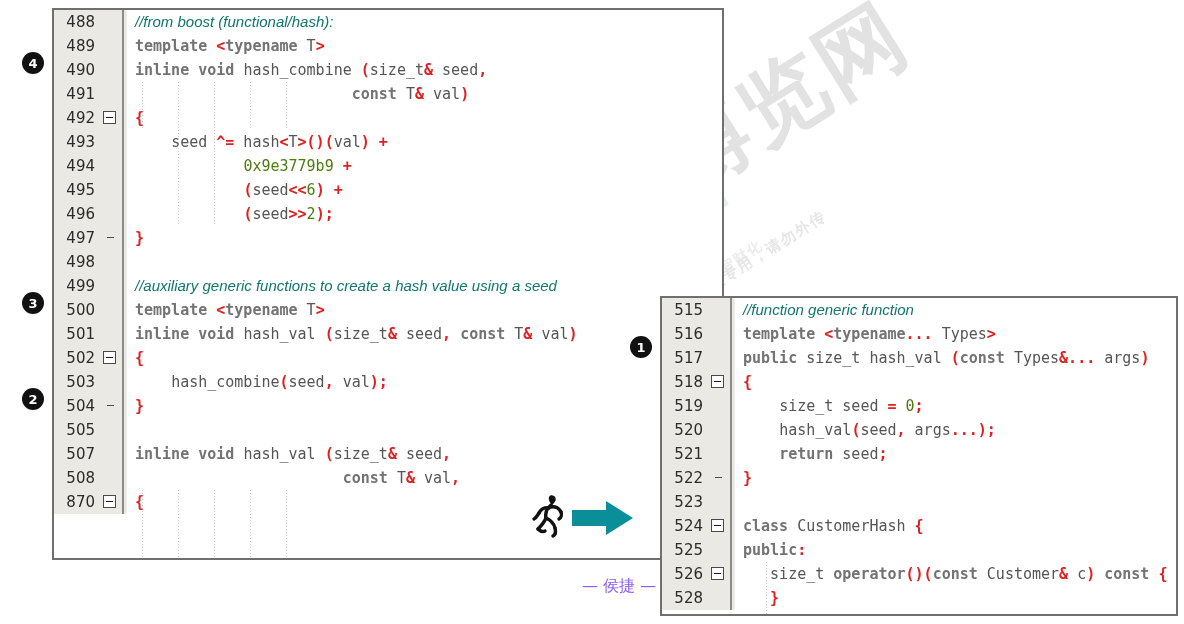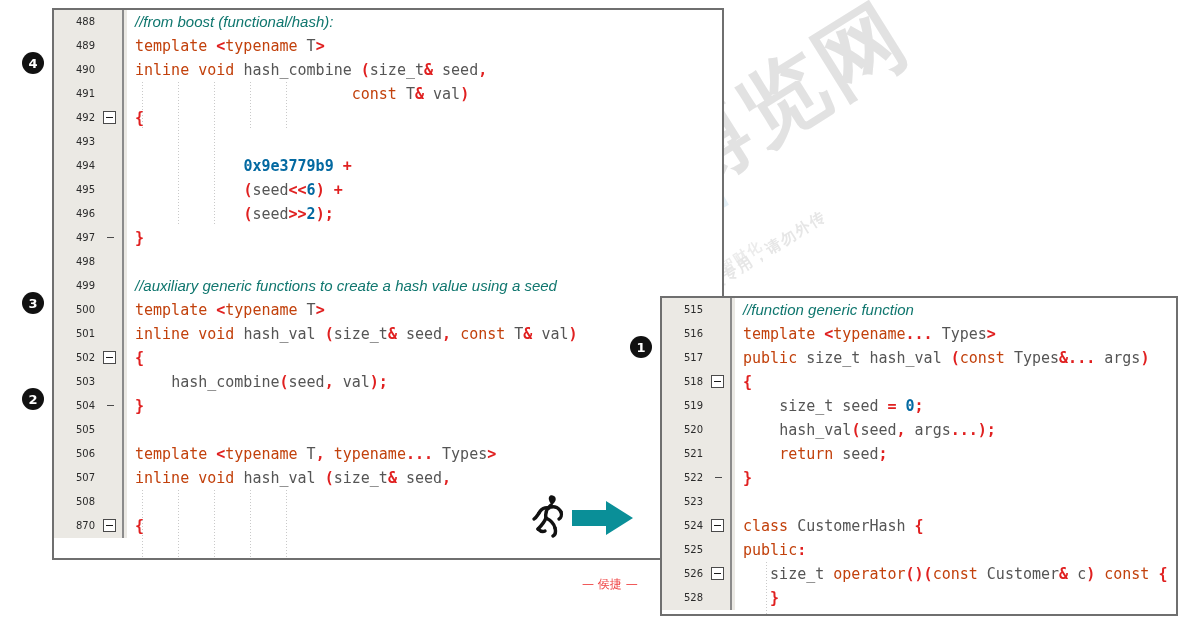--- a/index.html
+++ b/index.html
@@ -63,21 +63,21 @@
   #panel-right{left:660px;top:296px;width:518px;height:320px;}
 
   .code-rows{position:relative;}
   .row{
     display:flex;align-items:stretch;height:24px;line-height:24px;
     white-space:pre;
   }
   .gutter{
     width:46px;min-width:46px;text-align:right;padding-right:5px;
     background:#ebe9e4;color:#2b2b2b;
-    font-size:10px;font-family:"DejaVu Sans","Liberation Sans",sans-serif;
+    font-size:15px;font-family:"DejaVu Sans","Liberation Sans",sans-serif;
     box-sizing:border-box;
   }
   .fold{
     width:20px;min-width:20px;background:#ebe9e4;position:relative;
     box-sizing:border-box;
   }
   .fold .box{
     position:absolute;left:3px;top:5px;width:13px;height:13px;
     border:1px solid #4a4a4a;background:#ffffff;box-sizing:border-box;
   }
@@ -94,24 +94,24 @@
   .sep:before{
     content:"";position:absolute;left:2px;top:0;bottom:0;width:2px;background:#8b8b8b;
   }
   .code{
     flex:1;padding-left:8px;font-size:15px;
     font-family:"DejaVu Sans Mono","Liberation Mono",monospace;
     color:#555555;box-sizing:border-box;position:relative;
   }
 
   
-  .kw{color:#c2410c;font-weight:normal;}
+  .kw{color:#737373;font-weight:bold;}
   .pn{color:#e02020;font-weight:bold;}
   .id{color:#555555;}
-  .num{color:#0369a1;font-weight:bold;}
+  .num{color:#4d7c0f;font-weight:normal;}
   .cm{color:#0f766e;font-style:italic;font-family:Liberation Sans, sans-serif;font-size:15px;}
 
   
   .guides{position:absolute;left:0;top:0;bottom:0;width:100%;pointer-events:none;}
   .guides i{position:absolute;top:0;bottom:0;width:1px;
     background:repeating-linear-gradient(to bottom,#c9c9c9 0 1px,transparent 1px 3px);}
 
   
   .badge{
     position:absolute;width:22px;height:22px;border-radius:50%;
@@ -127,57 +127,56 @@
   #badge-1{left:630px;top:336px;}
 
   
   #runner{position:absolute;left:528px;top:492px;width:42px;height:46px;z-index:25;}
   #flow-arrow{position:absolute;left:572px;top:500px;width:62px;height:36px;z-index:25;}
 
   
   #signature{
     position:absolute;left:582px;top:576px;
     font-family:"DejaVu Sans","Liberation Sans",sans-serif;
-    font-size:12px;color:#ef4444;white-space:nowrap;z-index:20;
+    font-size:16px;color:#8b5cf6;white-space:nowrap;z-index:20;
   }
 </style>
 </head>
 <body>
 
 <div class="wm-swoosh"></div>
 <div class="wm-swoosh2"></div>
 <div class="wm wm-boolan">boolan</div>
 <div class="wm wm-cn">博览网</div>
 <div class="wm wm-cn-small3">尊重老师的奥意与智财化</div>
 <div class="wm wm-cn-small">本讲义仅供线上课学员专用，请勿外传</div>
 <div class="wm wm-cn-small2">本讲义仅供线上课学员专用，请勿外传</div>
 
 <div class="panel" id="panel-left">
   <div class="code-rows">
       <div class="row"><div class="gutter">488</div><div class="fold"></div><div class="sep"></div><div class="code"><span class="cm">//from boost (functional/hash):</span></div></div>
       <div class="row"><div class="gutter">489</div><div class="fold"></div><div class="sep"></div><div class="code"><span class="kw">template </span><span class="pn">&lt;</span><span class="kw">typename </span><span class="id">T</span><span class="pn">&gt;</span></div></div>
       <div class="row"><div class="gutter">490</div><div class="fold"></div><div class="sep"></div><div class="code"><span class="kw">inline void </span><span class="id">hash_combine </span><span class="pn">(</span><span class="id">size_t</span><span class="pn">&amp;</span><span class="id"> seed</span><span class="pn">,</span></div></div>
       <div class="row"><div class="gutter">491</div><div class="fold"></div><div class="sep"></div><div class="code">                        <span class="kw">const </span><span class="id">T</span><span class="pn">&amp;</span><span class="id"> val</span><span class="pn">)</span></div></div>
       <div class="row"><div class="gutter">492</div><div class="fold"><div class="box"></div></div><div class="sep"></div><div class="code"><span class="pn">{</span></div></div>
-      <div class="row"><div class="gutter">493</div><div class="fold"></div><div class="sep"></div></div>
+      <div class="row"><div class="gutter">493</div><div class="fold"></div><div class="sep"></div><div class="code">    <span class="id">seed </span><span class="pn">^=</span><span class="id"> hash</span><span class="pn">&lt;</span><span class="id">T</span><span class="pn">&gt;()(</span><span class="id">val</span><span class="pn">) +</span></div></div>
       <div class="row"><div class="gutter">494</div><div class="fold"></div><div class="sep"></div><div class="code">            <span class="num">0x9e3779b9</span> <span class="pn">+</span></div></div>
       <div class="row"><div class="gutter">495</div><div class="fold"></div><div class="sep"></div><div class="code">            <span class="pn">(</span><span class="id">seed</span><span class="pn">&lt;&lt;</span><span class="num">6</span><span class="pn">) +</span></div></div>
       <div class="row"><div class="gutter">496</div><div class="fold"></div><div class="sep"></div><div class="code">            <span class="pn">(</span><span class="id">seed</span><span class="pn">&gt;&gt;</span><span class="num">2</span><span class="pn">);</span></div></div>
       <div class="row"><div class="gutter">497</div><div class="fold"><div class="tick"></div></div><div class="sep"></div><div class="code"><span class="pn">}</span></div></div>
       <div class="row"><div class="gutter">498</div><div class="fold"></div><div class="sep"></div><div class="code"></div></div>
       <div class="row"><div class="gutter">499</div><div class="fold"></div><div class="sep"></div><div class="code"><span class="cm">//auxiliary generic functions to create a hash value using a seed</span></div></div>
       <div class="row"><div class="gutter">500</div><div class="fold"></div><div class="sep"></div><div class="code"><span class="kw">template </span><span class="pn">&lt;</span><span class="kw">typename </span><span class="id">T</span><span class="pn">&gt;</span></div></div>
       <div class="row"><div class="gutter">501</div><div class="fold"></div><div class="sep"></div><div class="code"><span class="kw">inline void </span><span class="id">hash_val </span><span class="pn">(</span><span class="id">size_t</span><span class="pn">&amp;</span><span class="id"> seed</span><span class="pn">, </span><span class="kw">const </span><span class="id">T</span><span class="pn">&amp;</span><span class="id"> val</span><span class="pn">)</span></div></div>
       <div class="row"><div class="gutter">502</div><div class="fold"><div class="box"></div></div><div class="sep"></div><div class="code"><span class="pn">{</span></div></div>
       <div class="row"><div class="gutter">503</div><div class="fold"></div><div class="sep"></div><div class="code">    <span class="id">hash_combine</span><span class="pn">(</span><span class="id">seed</span><span class="pn">, </span><span class="id">val</span><span class="pn">);</span></div></div>
       <div class="row"><div class="gutter">504</div><div class="fold"><div class="tick"></div></div><div class="sep"></div><div class="code"><span class="pn">}</span></div></div>
       <div class="row"><div class="gutter">505</div><div class="fold"></div><div class="sep"></div><div class="code"></div></div>
-      <div class="row"><div class="gutter">506</div><div class="fold"></div><div class="sep"></div><div class="code"><span class="kw">template </span><span class="pn">&lt;</span><span class="kw">typename </span><span class="id">T</span><span class="pn">, </span><span class="kw">typename</span><span class="pn">... </span><span class="id">Types</span><span class="pn">&gt;</span></div></div>
       <div class="row"><div class="gutter">507</div><div class="fold"></div><div class="sep"></div><div class="code"><span class="kw">inline void </span><span class="id">hash_val </span><span class="pn">(</span><span class="id">size_t</span><span class="pn">&amp;</span><span class="id"> seed</span><span class="pn">,</span></div></div>
-      <div class="row"><div class="gutter">508</div><div class="fold"></div><div class="sep"></div></div>
+      <div class="row"><div class="gutter">508</div><div class="fold"></div><div class="sep"></div><div class="code">                       <span class="kw">const </span><span class="id">T</span><span class="pn">&amp;</span><span class="id"> val</span><span class="pn">,</span></div></div>
       <div class="row"><div class="gutter">870</div><div class="fold"><div class="box"></div></div><div class="sep"></div><div class="code"><span class="pn">{</span></div></div>
       <div class="guides">
         <i style="left: 88px; top: 72px; height: 48px; bottom: auto;"></i>
         <i style="left: 124px; top: 72px; height: 48px; bottom: auto;"></i>
         <i style="left: 160px; top: 72px; height: 48px; bottom: auto;"></i>
         <i style="left: 196px; top: 72px; height: 48px; bottom: auto;"></i>
         <i style="left: 232px; top: 72px; height: 48px; bottom: auto;"></i>
         <i style="left: 88px; top: 480px; height: 72px; bottom: auto;"></i>
         <i style="left: 124px; top: 480px; height: 72px; bottom: auto;"></i>
         <i style="left: 160px; top: 480px; height: 72px; bottom: auto;"></i>

